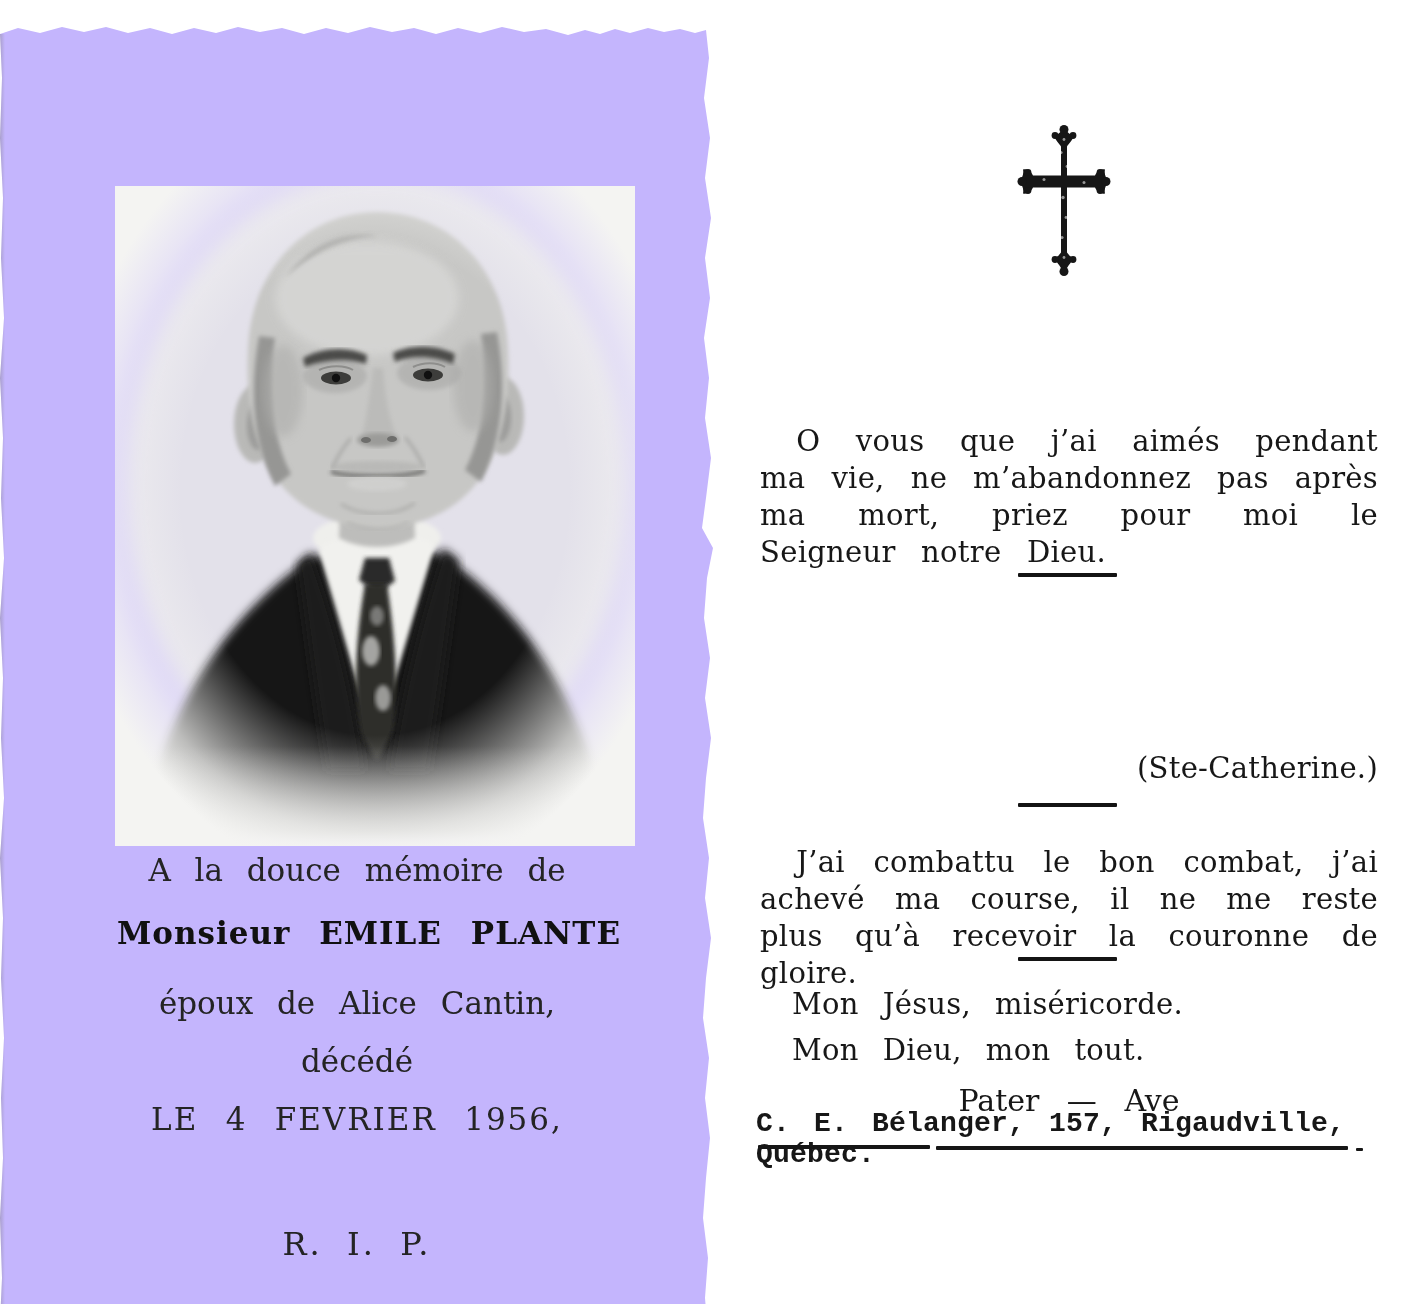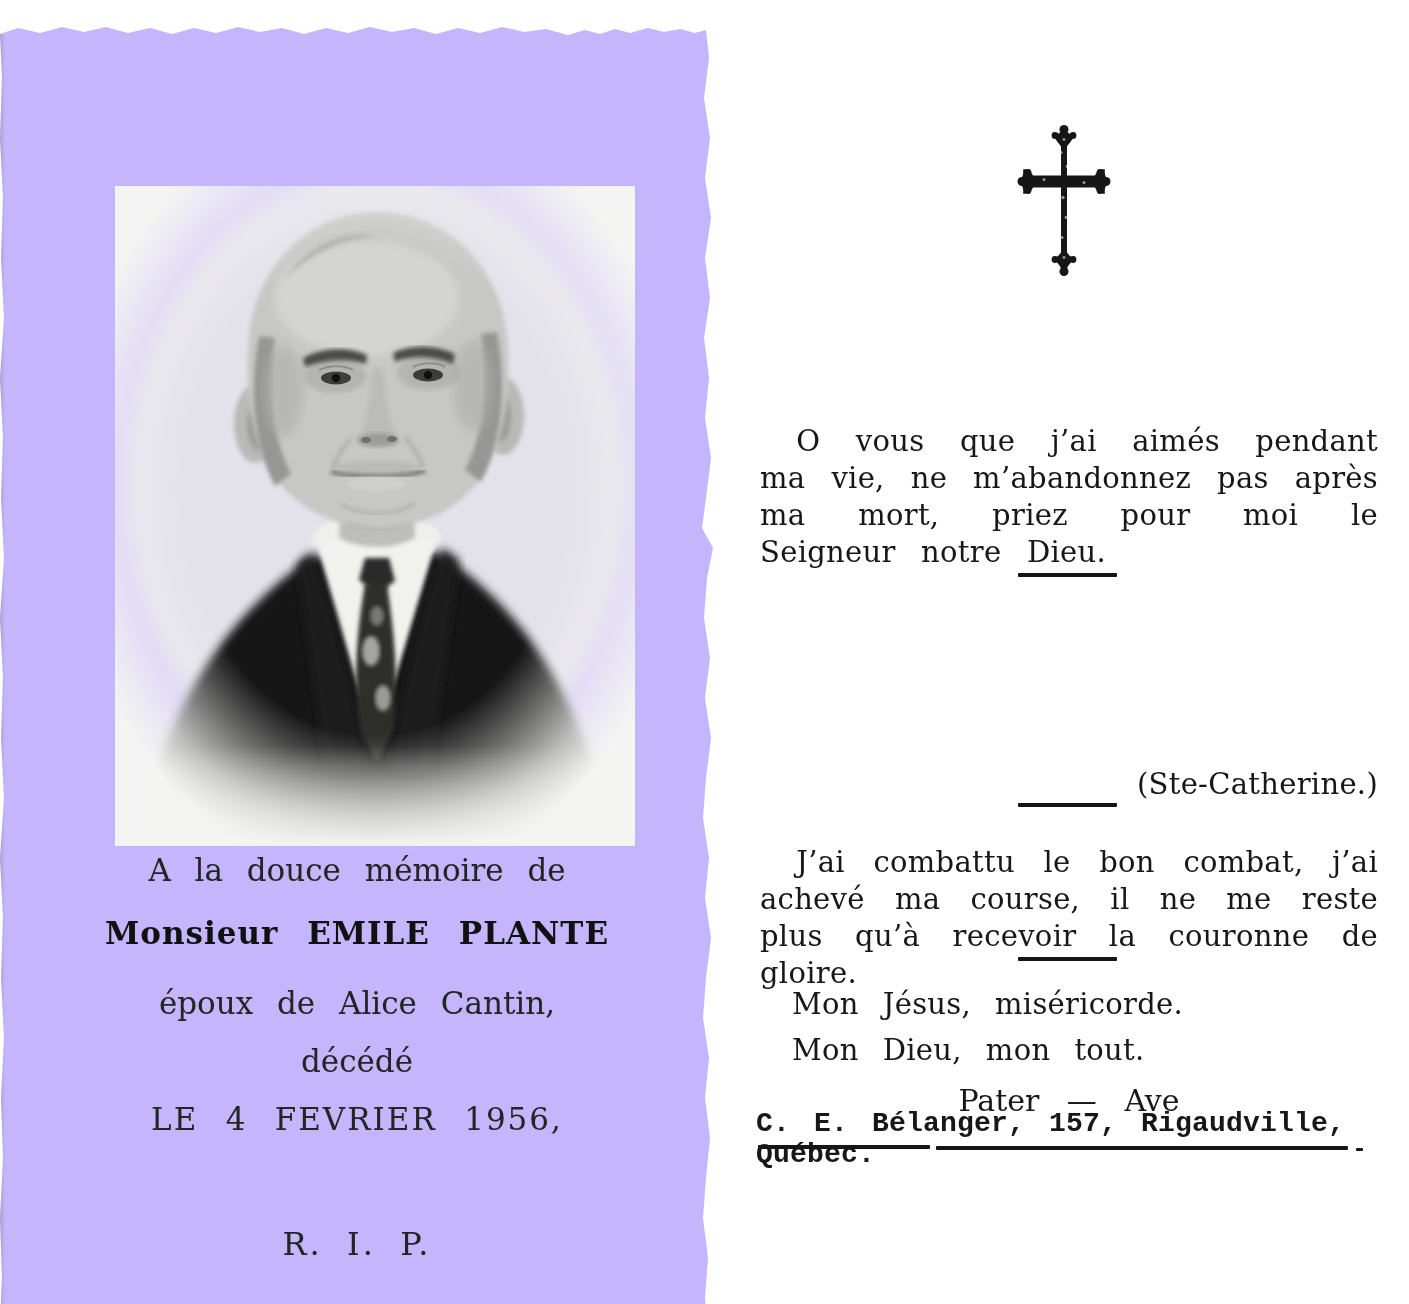--- a/index.html
+++ b/index.html
@@ -31,34 +31,34 @@
   }
   .edge-shade{position:absolute;left:0;top:16px;width:5px;height:1288px;
     background:linear-gradient(90deg,rgba(120,120,118,.35),rgba(120,120,118,0));}
   .smudge{position:absolute;background:#6f6f6d;filter:blur(3px);border-radius:50%;opacity:.55;}
   .photo{position:absolute;left:115px;top:168px;width:520px;height:660px;}
   .mem-line{
     position:absolute;left:0;width:714px;text-align:center;line-height:1.15;
     color:#242424;
   }
   .mem-normal{font-size:31px;word-spacing:.45em;}
-  .mem-name{font-size:31px;font-weight:bold;word-spacing:.55em;letter-spacing:1px;color:#111;}
+  .mem-name{font-size:31px;font-weight:bold;word-spacing:.55em;letter-spacing:1px;color:#111;margin-left:12px;}
   .mem-date{font-size:31px;word-spacing:.5em;letter-spacing:2px;}
   .mem-rip{font-size:32px;word-spacing:.35em;letter-spacing:3px;}
   
   .card-back{position:absolute;left:740px;top:0;width:669px;height:1304px;background:#ffffff;}
   .cross{position:absolute;left:274px;top:120px;width:100px;height:165px;}
   .prayer{
     position:absolute;left:20px;width:618px;
     font-size:29px;line-height:37px;word-spacing:.55em;letter-spacing:.3px;
     text-align:justify;text-indent:1.25em;color:#171717;margin-top:11px;
   }
   .attribution{
     position:absolute;left:20px;width:618px;text-align:right;
-    font-size:29px;line-height:37px;letter-spacing:.3px;color:#171717;margin-top:16px;
+    font-size:29px;line-height:37px;letter-spacing:.3px;color:#171717;
   }
   .invocation{
     position:absolute;left:52px;width:600px;
     font-size:29px;line-height:37px;word-spacing:.5em;letter-spacing:.3px;color:#171717;
   }
   .prayers-line{
     position:absolute;left:20px;width:618px;text-align:center;
     font-size:30px;line-height:37px;word-spacing:.6em;color:#171717;
   }
   .divider{position:absolute;width:99px;height:4px;background:#141414;border-radius:1px;}

